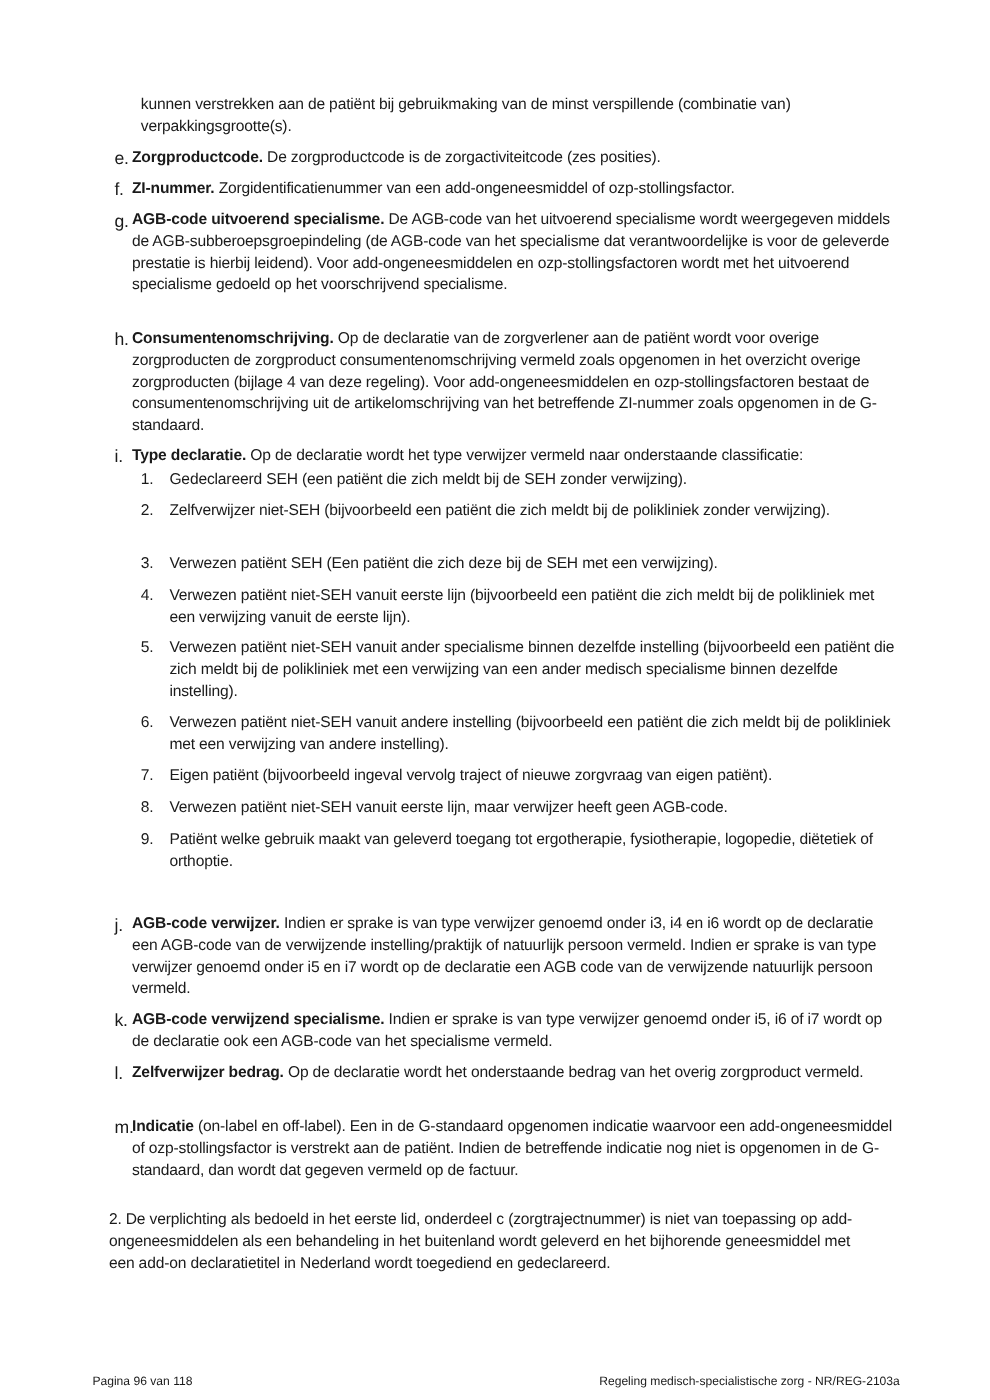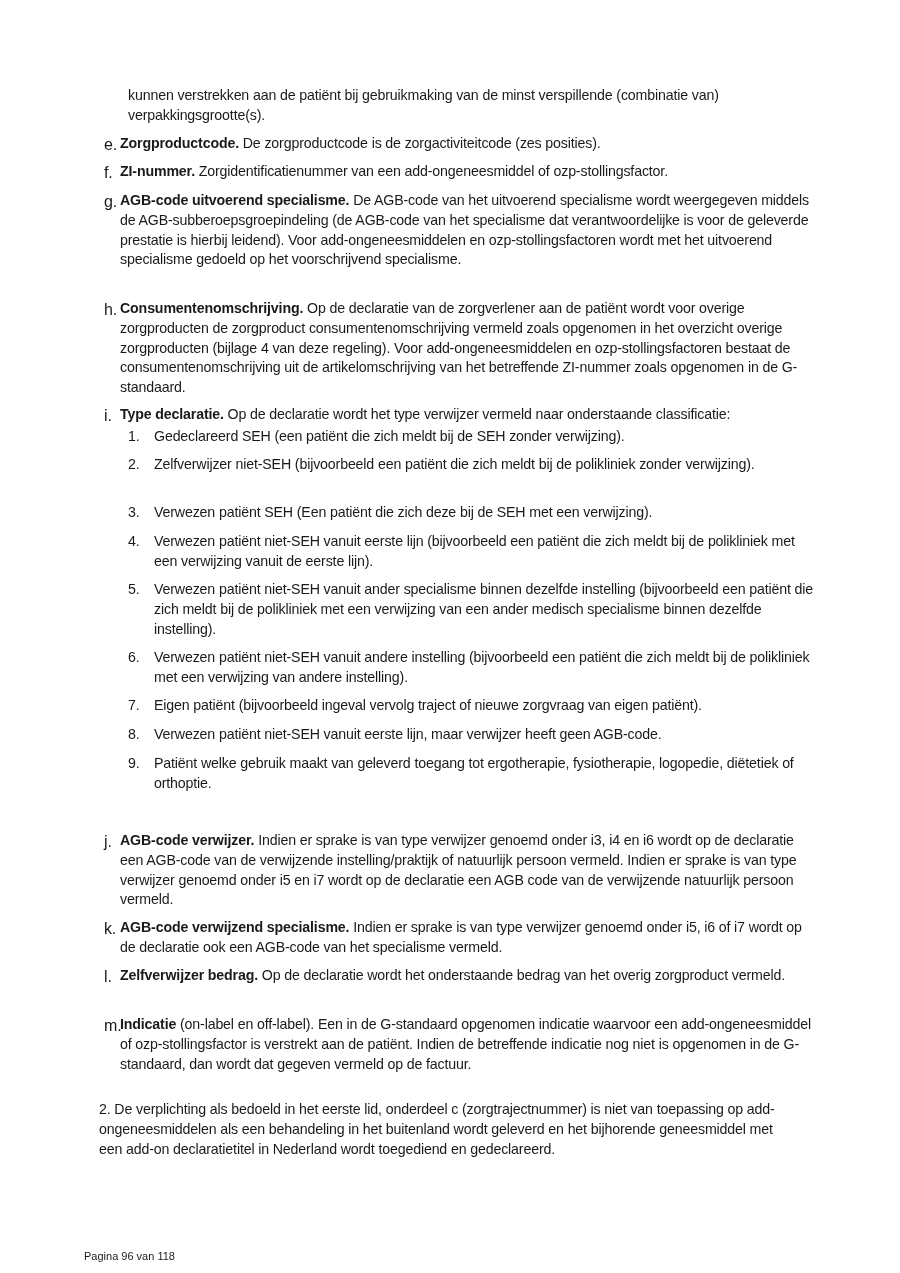--- a/index.html
+++ b/index.html
@@ -101,14 +101,15 @@
   </div>
 
   <div class="item" style="top:1015px;">
     <span class="marker">m.</span>
     <div class="body"><span class="lead">Indicatie</span><span> (on-label en off-label). Een in de G-standaard opgenomen indicatie waarvoor een add-ongeneesmiddel of ozp-stollingsfactor is verstrekt aan de patiënt. Indien de betreffende indicatie nog niet is opgenomen in de G-standaard, dan wordt dat gegeven vermeld op de factuur.</span></div>
   </div>
 
   <div class="block" style="left:99px; top:1100px; width:700px;">2. De verplichting als bedoeld in het eerste lid, onderdeel c (zorgtrajectnummer) is niet van toepassing op add-ongeneesmiddelen als een behandeling in het buitenland wordt geleverd en het bijhorende geneesmiddel met een add-on declaratietitel in Nederland wordt toegediend en gedeclareerd.</div>
 
   <div class="footer" style="left:84px;">Pagina 96 van 118</div>
+  <div class="footer" style="right:82px; text-align:right;">Regeling medisch-specialistische zorg - NR/REG-2103a</div>
 
 </div>
 
 </body></html>

